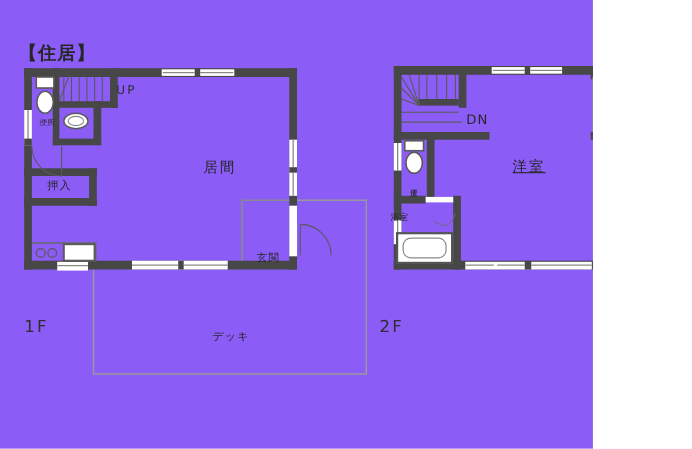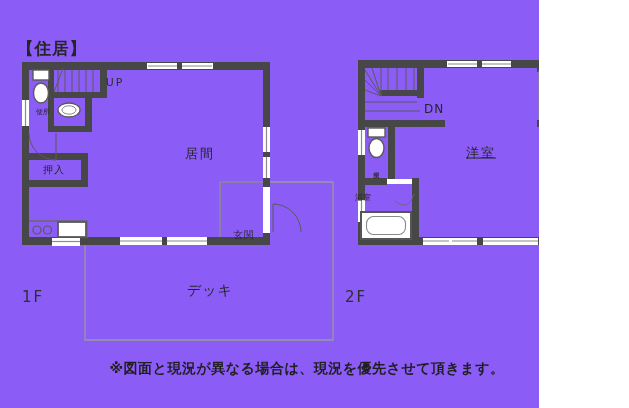--- a/index.html
+++ b/index.html
@@ -174,24 +174,23 @@
   </svg>
 
   <div class="lbl anchor title" style="left:17px; top:41px;">【住居】</div>
 
   <div class="lbl stairdir" style="left:115px; top:82px;">UP</div>
   <div class="lbl room-xs" style="left:43px; top:112px;">便所</div>
   <div class="lbl room-lg" style="left:178px; top:153px;margin-left:22px;">居間</div>
   <div class="lbl room-md" style="left:54px; top:170px;">押入</div>
   <div class="lbl" style="left:244px; top:212px; font-size:9.5px; letter-spacing:1px;margin-top:23px;">玄関</div>
   <div class="lbl anchor floor-id" style="left:22px; top:249px;">1F</div>
-  <div class="lbl" style="left:210px; top:290px; font-size:14px; letter-spacing:1px;">デッキ</div>
+  <div class="lbl" style="left:210px; top:307px; font-size:10px; letter-spacing:1px;">デッキ</div>
 
   <div class="lbl dn" style="left:434px; top:109px;">DN</div>
   <div class="lbl v" style="left:556px; top:93px; font-size:9px;">押入</div>
   <div class="lbl room-lg" style="left:481px; top:152px;text-decoration:underline;">洋室</div>
   <div class="lbl v" style="left:376px; top:167px; font-size:6.5px;">便所</div>
   <div class="lbl room-sm halo" style="left:552px; top:183px;">吹抜</div>
   <div class="lbl room-sm" style="left:363px; top:198px;">浴室</div>
   <div class="lbl anchor floor-id" style="left:345px; top:249px;">2F</div>
 
-  <div class="lbl note" style="left:307px; top:368px;">※図面と現況が異なる場合は、現況を優先させて頂きます。</div>
 </div>
 
 </body></html>

